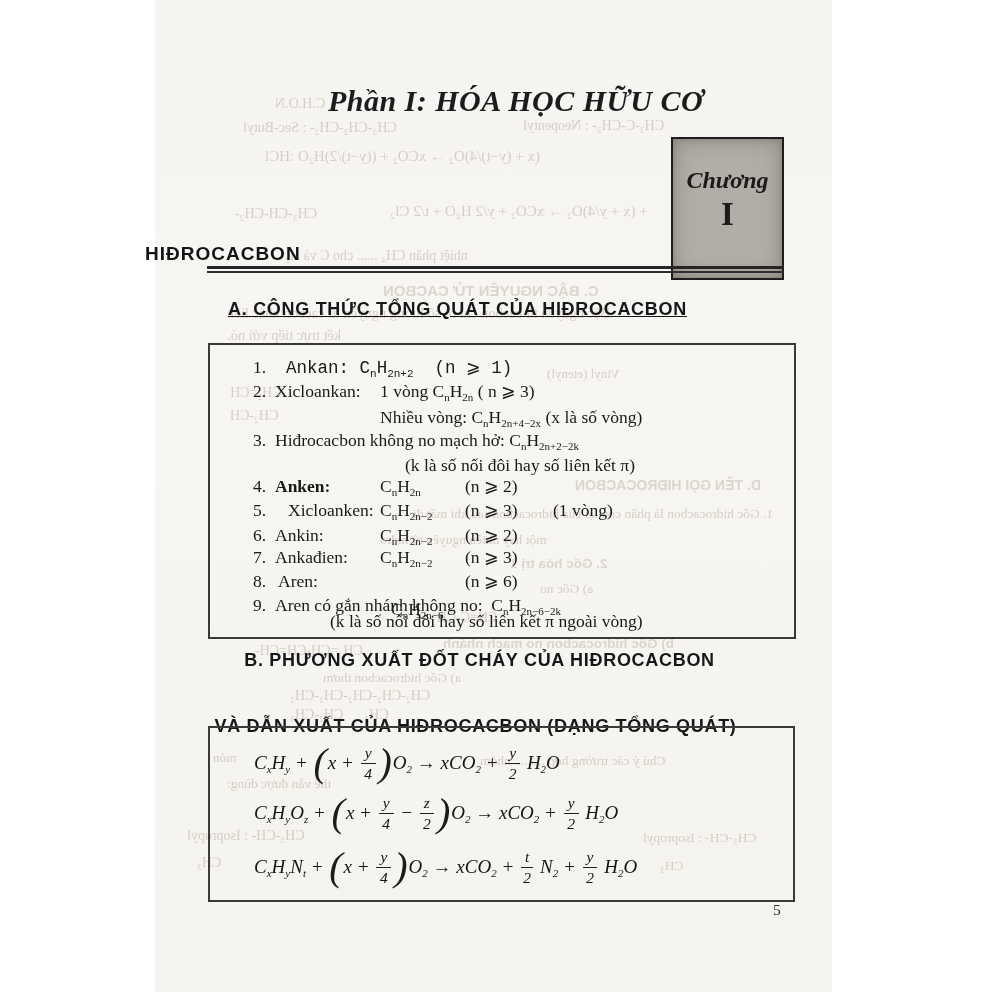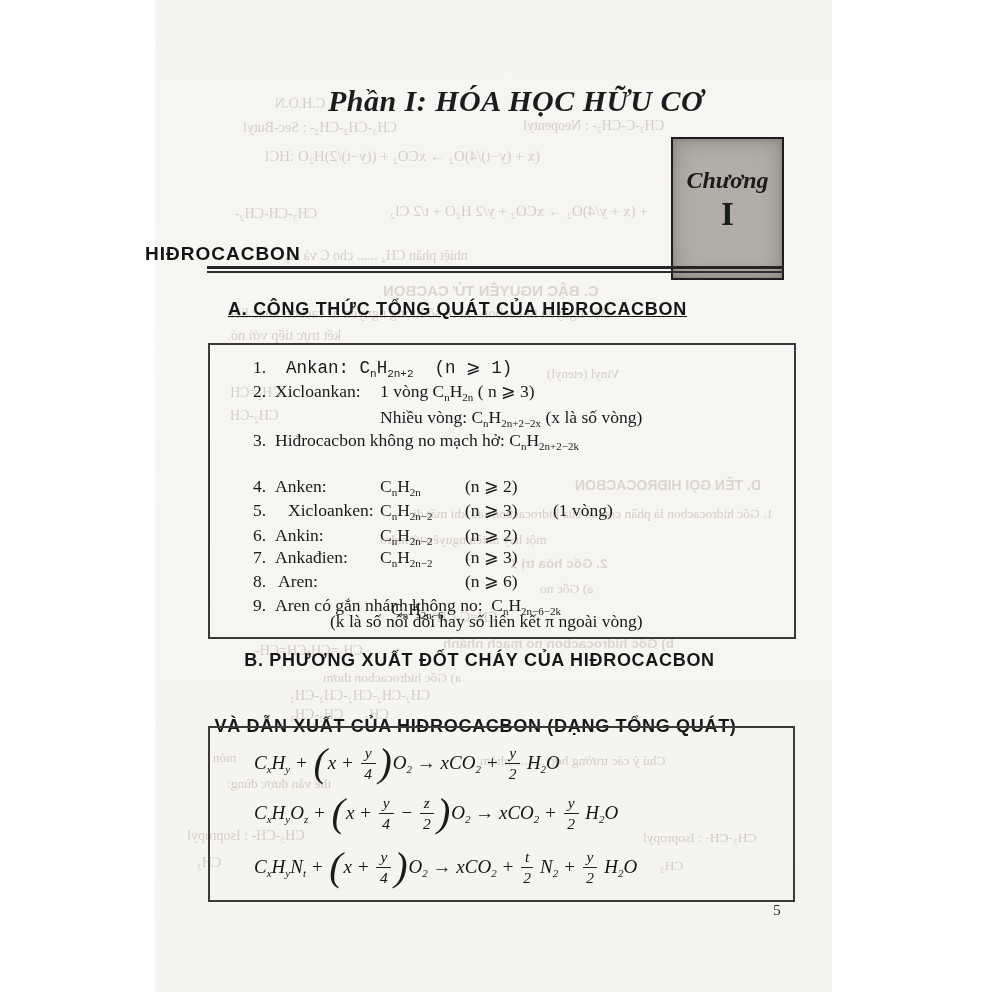--- a/index.html
+++ b/index.html
@@ -118,29 +118,32 @@
           <div class="b1line" style="top: 12px;">
             <span class="b1span" style="left: 43px;">1.</span>
             <span class="b1span" style="left: 76px; font-family: Liberation Mono, monospace;">Ankan: C<sub>n</sub>H<sub>2n+2</sub>  (n ⩾ 1)</span>
           </div>
           <div class="b1line" style="top: 36px;">
             <span class="b1span" style="left: 43px;">2.</span>
             <span class="b1span" style="left: 65px;">Xicloankan:</span>
             <span class="b1span" style="left: 170px;">1 vòng C<sub>n</sub>H<sub>2n</sub> ( n ⩾ 3)</span>
           </div>
           <div class="b1line" style="top: 62px;">
-            <span class="b1span" style="left: 170px;">Nhiều vòng: C<sub>n</sub>H<sub>2n+2−2x</sub> (x là số vòng)</span>
+            <span class="b1span" style="left: 170px;">Nhiều vòng: C<sub>n</sub>H<sub>2n+4−2x</sub> (x là số vòng)</span>
           </div>
           <div class="b1line" style="top: 85px;">
             <span class="b1span" style="left: 43px;">3.</span>
             <span class="b1span" style="left: 65px;">Hiđrocacbon không no mạch hở: C<sub>n</sub>H<sub>2n+2−2k</sub></span>
           </div>
+          <div class="b1line" style="top: 110px;">
+            <span class="b1span" style="left: 195px;">(k là số nối đôi hay số liên kết π)</span>
+          </div>
           <div class="b1line" style="top: 131px;">
             <span class="b1span" style="left: 43px;">4.</span>
-            <span class="b1span" style="left: 65px;">Anken:</span>
+            <span class="b1span" style="left: 65px; font-weight: bold;">Anken:</span>
             <span class="b1span" style="left: 170px;">C<sub>n</sub>H<sub>2n</sub></span>
             <span class="b1span" style="left: 255px;">(n ⩾ 2)</span>
           </div>
           <div class="b1line" style="top: 155px;">
             <span class="b1span" style="left: 43px;">5.</span>
             <span class="b1span" style="left: 78px;">Xicloanken:</span>
             <span class="b1span" style="left: 170px;">C<sub>n</sub>H<sub>2n−2</sub></span>
             <span class="b1span" style="left: 255px;">(n ⩾ 3)</span>
             <span class="b1span" style="left: 343px;">(1 vòng)</span>
           </div>

